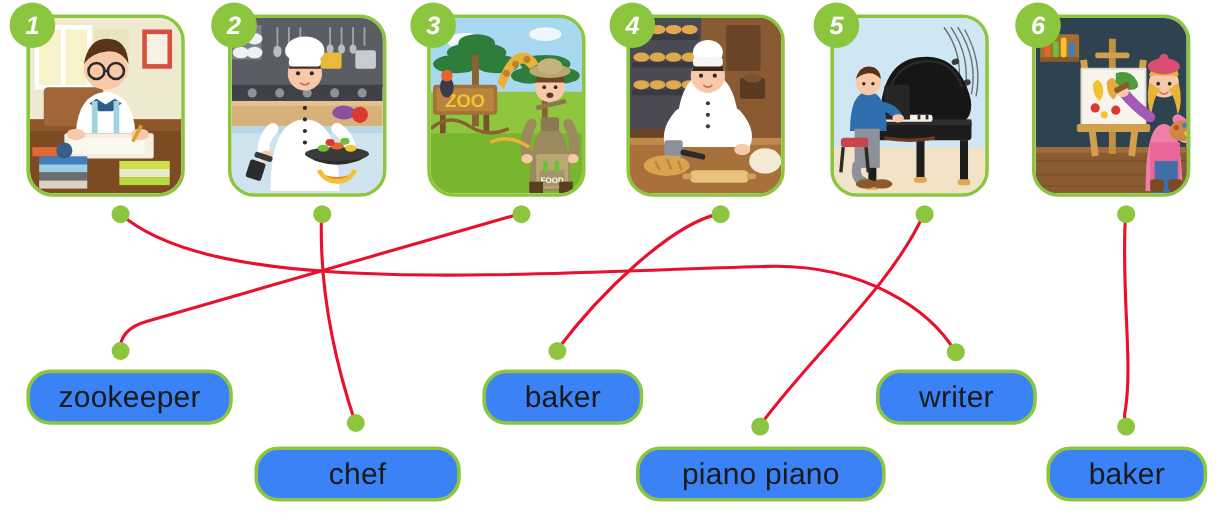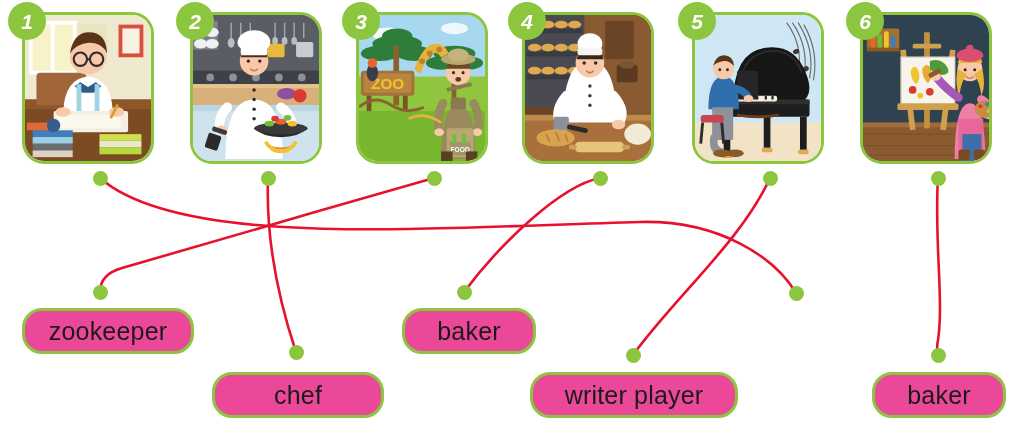--- a/index.html
+++ b/index.html
@@ -53,21 +53,21 @@
     justify-content: center;
     z-index: 6;
     line-height: 1;
   }
 
   
   .wordbox {
     position: absolute;
     border: 3px solid #8cc63e;
     border-radius: 20px;
-    background: #ec4899;
+    background: #3b82f6;
     box-sizing: border-box;
     display: flex;
     align-items: center;
     justify-content: center;
     height: 46px;
     z-index: 5;
   }
   .wordbox span {
     font-family: "Liberation Sans", sans-serif;
     font-size: 25px;
@@ -505,19 +505,22 @@
   <div class="wordbox" style="left:22px; top:308px; width:172px;">
     <span>zookeeper</span>
   </div>
   <div class="wordbox" style="left:402px; top:308px; width:134px;">
     <span>baker</span>
   </div>
   <div class="wordbox" style="left:212px; top:372px; width:172px;">
     <span>chef</span>
   </div>
   <div class="wordbox" style="left:530px; top:372px; width:208px;">
-    <span>writer player</span>
+    <span>piano piano</span>
+  </div>
+  <div class="wordbox" style="left:730px; top:308px; width:134px;">
+    <span>writer</span>
   </div>
   <div class="wordbox" style="left:872px; top:372px; width:134px;">
     <span>baker</span>
   </div>
 
 </div>
 
 </body></html>

